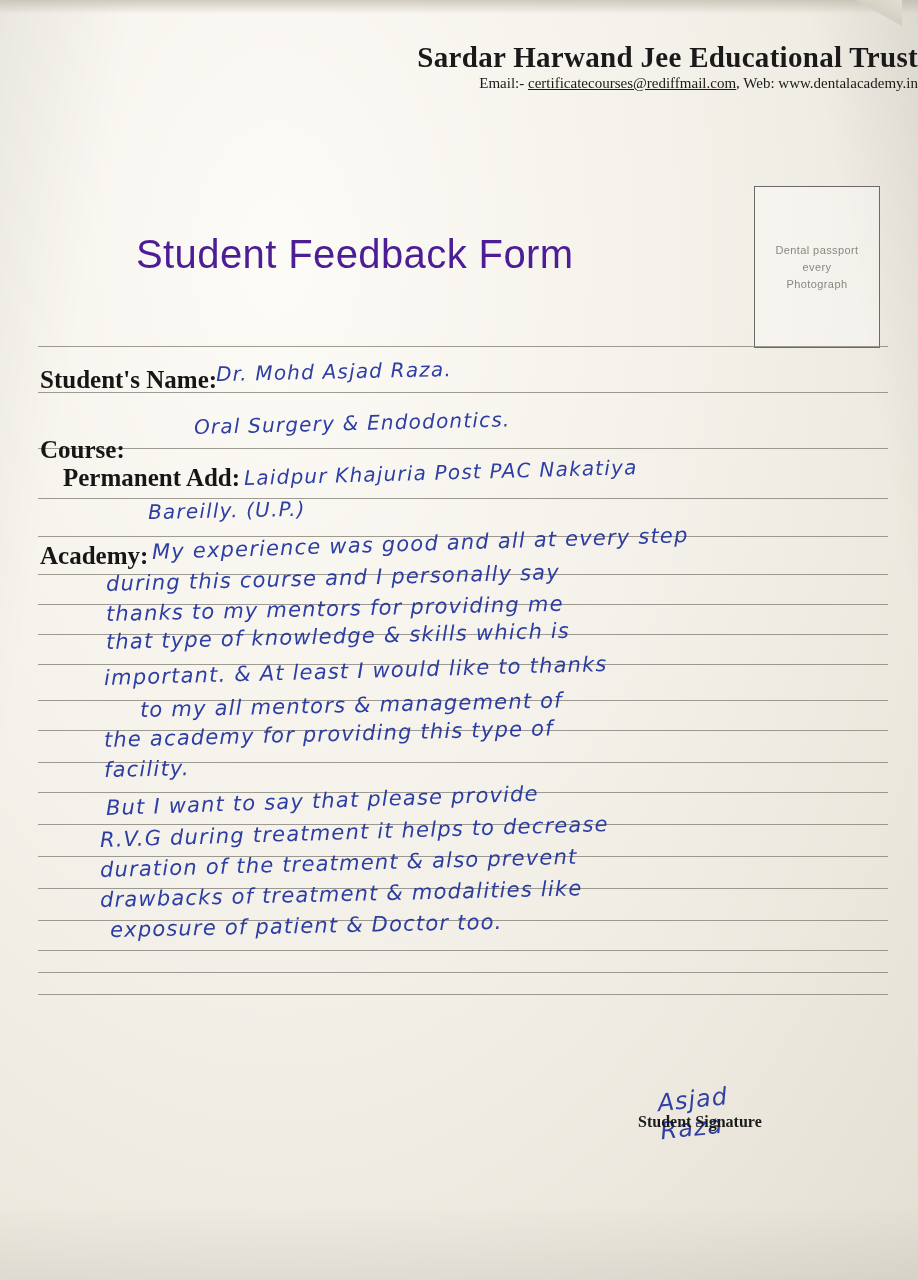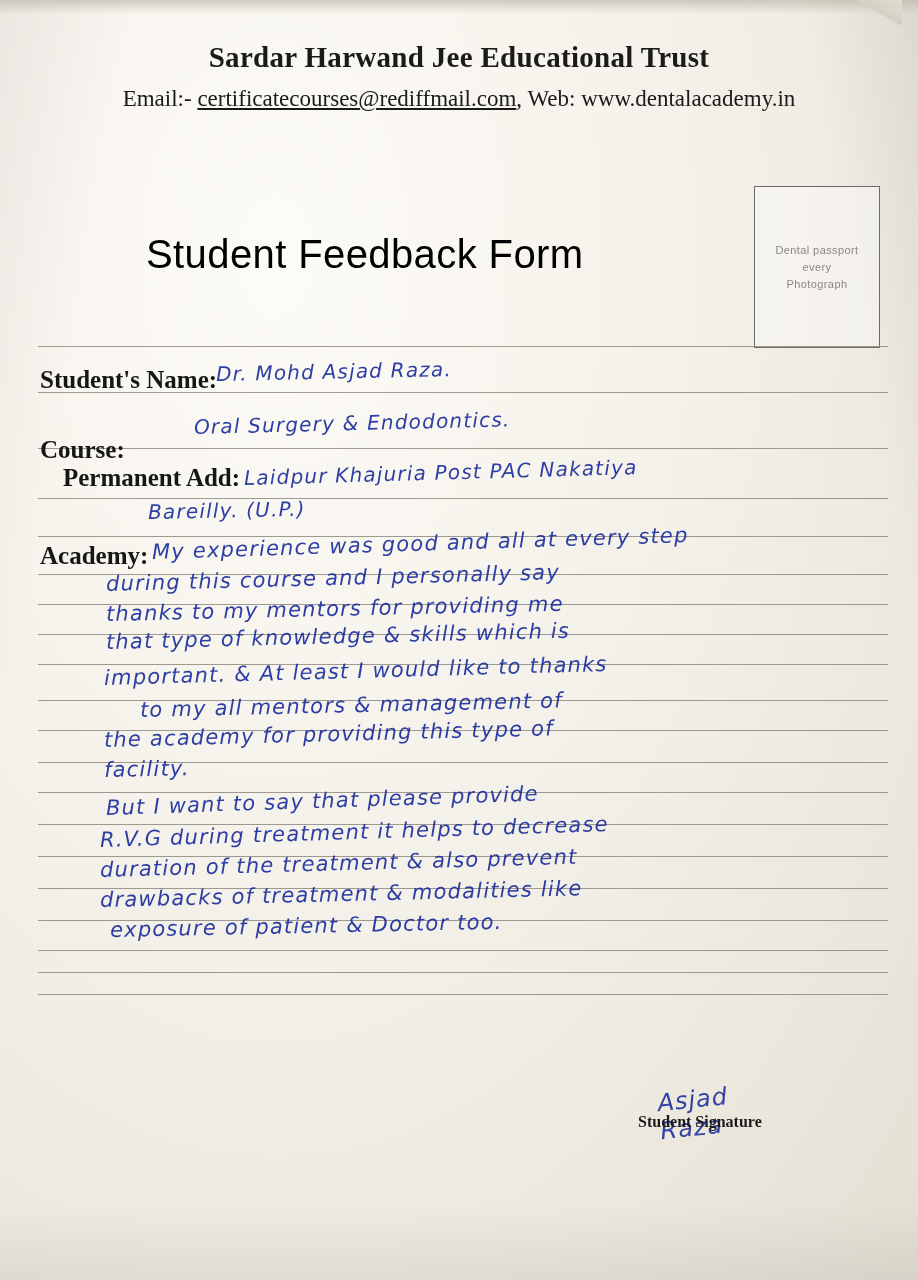--- a/index.html
+++ b/index.html
@@ -46,56 +46,56 @@
     background: linear-gradient(200deg, #e9e5da 0%, #cdc8ba 60%, #bdb8a9 100%);
     clip-path: polygon(0 0, 100% 0, 100% 100%);
     opacity: .8;
   }
 
   
   .header {
     position: absolute;
     top: 40px;
     left: 0; right: 0;
-    text-align: center;
+    text-align: right;
   }
   .org-name {
     font-size: 29px;
     font-weight: bold;
     letter-spacing: .3px;
     line-height: 1.18;
   }
   .org-sub {
     font-size: 28px;
     font-weight: bold;
     line-height: 1.2;
     margin-top: 2px;
   }
   .addr-line {
     font-size: 19px;
     margin-top: 9px;
     letter-spacing: .1px;
   }
   .email-line {
-    font-size: 23px;
-    margin-top: 12px;
+    font-size: 15px;
+    margin-top: 1px;
   }
   .email-link {
     text-decoration: underline;
   }
 
   
   .form-title {
     position: absolute;
     top: 232px;
-    left: 146px;
+    left: 136px;
     font-family: "Liberation Sans", sans-serif;
     font-size: 40px;
     letter-spacing: .4px;
-    color: #000000;
+    color: #4c1d95;
   }
 
   
   .photo-box {
     position: absolute;
     top: 186px;
     left: 754px;
     width: 124px;
     height: 160px;
     border: 1px solid #6c6a64;

